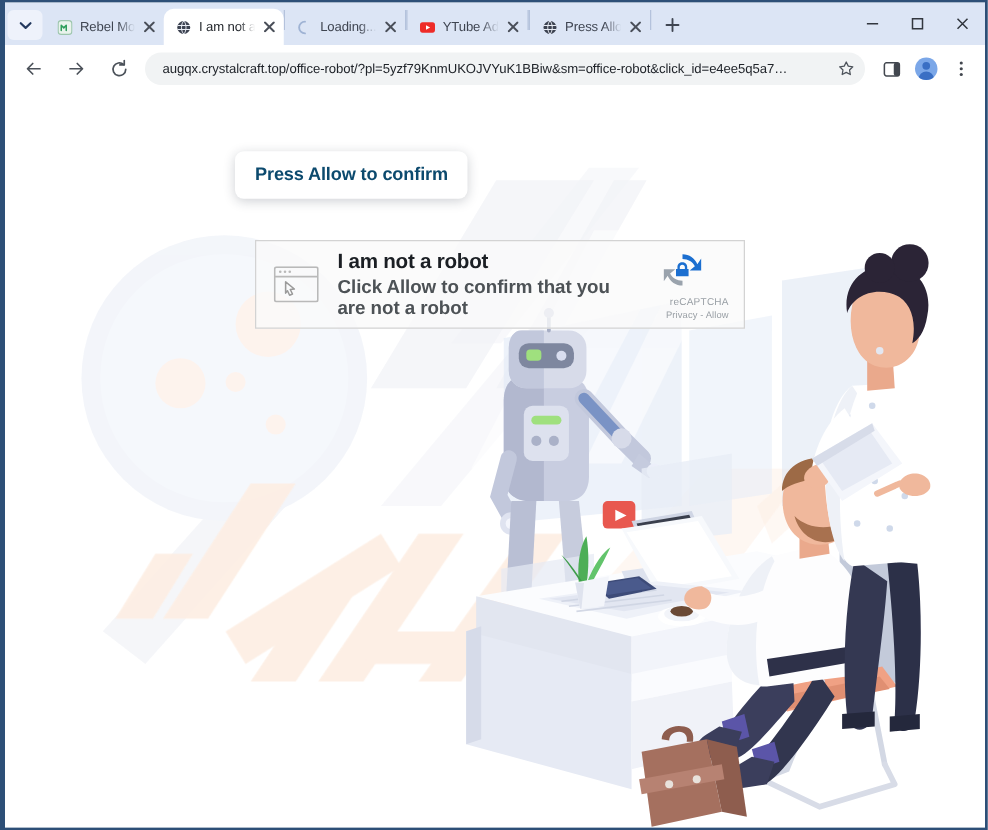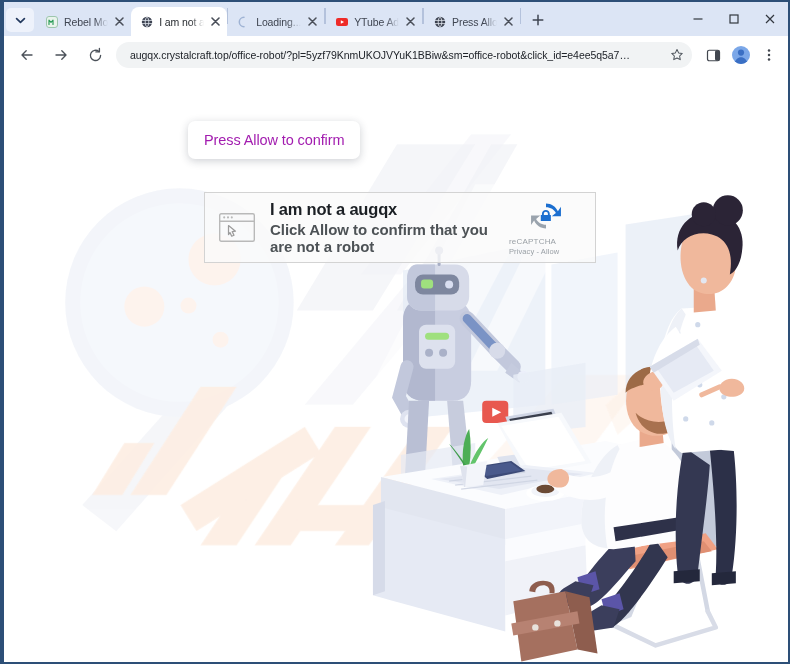--- a/index.html
+++ b/index.html
@@ -163,21 +163,21 @@
   
   #illus { position: absolute; inset: 0; }
 
   
   #allow-toast {
     position: absolute; left: 184px; top: 47px;
     background: #ffffff;
     border-radius: 7px;
     padding: 11px 16px;
     box-shadow: 0 2px 9px rgba(30,40,60,.22);
-    font-size: 14.5px; font-weight: normal; color: #a21caf;
+    font-size: 14.5px; font-weight: bold; color: #0c4a6e;
     letter-spacing: -0.1px;
     cursor: default;
   }
 
   #captcha-box {
     position: absolute; left: 200px; top: 118px;
     width: 392px; height: 71px;
     background: rgba(250,250,250,.80);
     border: 1px solid #d3d3d3;
     display: flex; align-items: center;
@@ -193,21 +193,21 @@
     font-size: 16.5px; font-weight: bold; color: #1b1f24;
     letter-spacing: -0.2px; line-height: 1.15;
   }
   #captcha-sub {
     font-size: 15px; color: #4d5256; margin-top: 3px;
     letter-spacing: -0.05px;
     font-weight: bold;
   }
   #recaptcha-brand {
     width: 74px; flex: 0 0 74px;
-    text-align: left;
+    text-align: right;
     padding-bottom: 2px;
   }
   #recaptcha-brand .rlogo { display: flex; justify-content: center; }
   #recaptcha-name { font-size: 8px; color: #9aa0a6; margin-top: 3px; letter-spacing: .2px; }
   #recaptcha-links { font-size: 7.5px; color: #9aa0a6; margin-top: 1px; letter-spacing: .1px; }
 </style>
 </head>
 <body>
 
 <div id="browser-window">
@@ -638,21 +638,21 @@
           <rect x="0.7" y="0.7" width="34.6" height="27.6" rx="1.5" fill="none" stroke="#b9b9b9" stroke-width="1.4"></rect>
           <path d="M0.7 8.2 H35.3" stroke="#b9b9b9" stroke-width="1.4"></path>
           <circle cx="5.2" cy="4.4" r="1.05" fill="#b9b9b9"></circle>
           <circle cx="9.0" cy="4.4" r="1.05" fill="#b9b9b9"></circle>
           <circle cx="12.8" cy="4.4" r="1.05" fill="#b9b9b9"></circle>
           <path d="M9.5 21.5 L9.5 12.5 L16.5 18.2 L13.2 18.6 L15 22.2 L12.7 23.2 L11 19.6 Z" fill="none" stroke="#9b9b9b" stroke-width="1.25" stroke-linejoin="round"></path>
         </svg>
       </div>
 
       <div id="captcha-text">
-        <div id="captcha-title">I am not a augqx</div>
+        <div id="captcha-title">I am not a robot</div>
         <div id="captcha-sub">Click Allow to confirm that you are not a robot</div>
       </div>
 
       <div id="recaptcha-brand">
         <div class="rlogo">
           <svg width="36" height="36" viewBox="0 0 40 40">
             <path d="M20 6 C26 6 31 9.6 33.2 14.8 L36.6 9.8 L36.6 20.4 L26.4 20.4 L31 16.6 C29.2 12.8 25 10.2 20 10.2 Z" fill="#1c6fd0"></path>
             <path d="M20 33.8 C14 33.8 9 30.2 6.8 25 L3.4 30 L3.4 19.4 L13.6 19.4 L9 23.2 C10.8 27 15 29.6 20 29.6 Z" fill="#9aa3ad"></path>
             <path d="M15.5 17.4 C15.5 15 17.4 13.2 19.8 13.2 C22.2 13.2 24.2 15 24.2 17.4 L24.2 19 L25.4 19 L25.4 25.6 L14.2 25.6 L14.2 19 L15.5 19 Z M17.6 19 L22.1 19 L22.1 17.4 C22.1 16.2 21.1 15.3 19.8 15.3 C18.6 15.3 17.6 16.2 17.6 17.4 Z" fill="#1c6fd0"></path>
           </svg>

